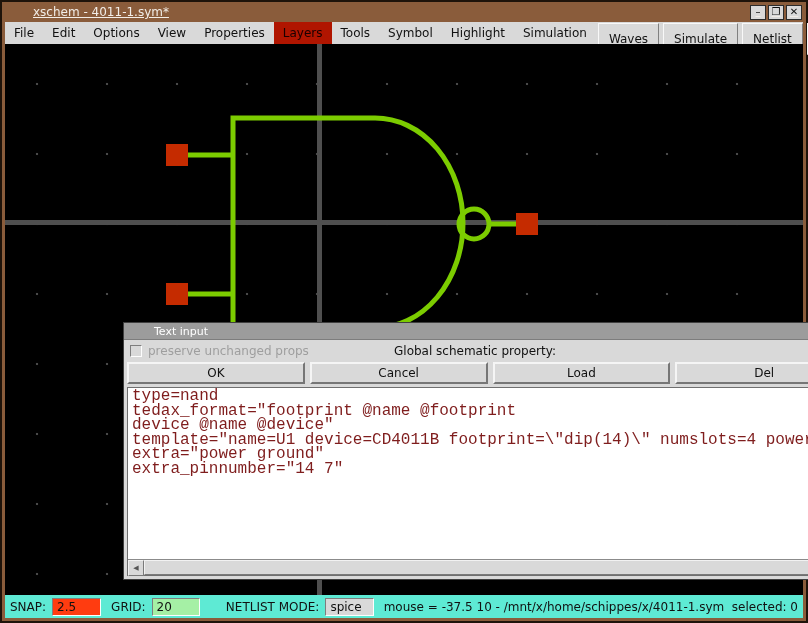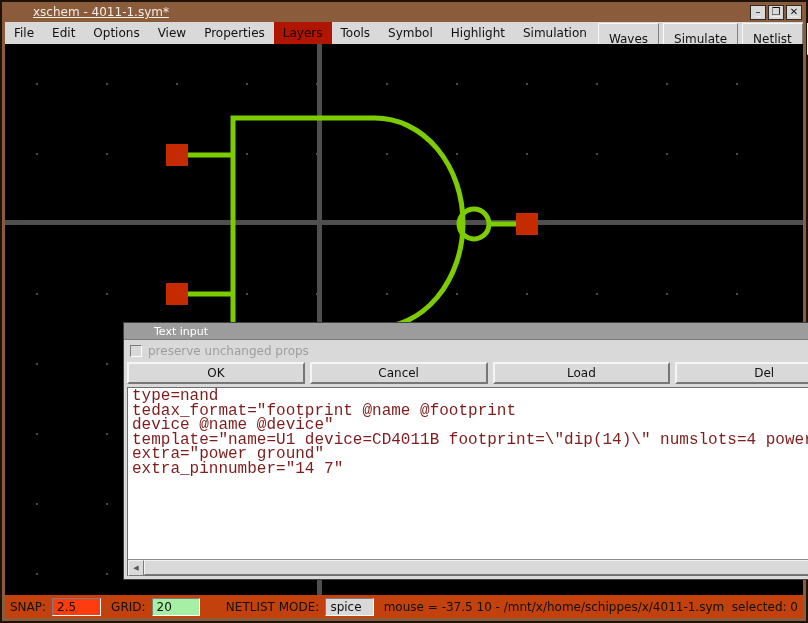--- a/index.html
+++ b/index.html
@@ -76,21 +76,21 @@
               font-size:7px; color:#555; }
   .sb-thumb-v { flex:1; margin:0; background:#d9d9d9;
               border:1px solid; border-color:#f2f2f2 #7a7a7a #7a7a7a #f2f2f2; }
   .sb-thumb-h { flex:1; background:#d9d9d9;
               border:1px solid; border-color:#f2f2f2 #7a7a7a #7a7a7a #f2f2f2; }
   .sb-corner { background:#d9d9d9; display:flex; align-items:center; justify-content:center;
                font-size:7px; color:#555;
                border-top:1px solid #8b8b8b; border-left:1px solid #8b8b8b; }
 
   
-  .statusbar { height:23px; background:#c2410c; display:flex; align-items:center;
+  .statusbar { height:23px; background:#5eead4; display:flex; align-items:center;
                font-size:12px; color:#111; padding:0 5px; flex:0 0 auto; gap:4px; }
   .status-entry { height:18px; display:flex; align-items:center; padding:0 4px;
                   border:1px solid; border-color:#7e7e7e #fdfdfd #fdfdfd #7e7e7e;
                   font-size:12px; color:#111; }
   .entry-snap { width:65px; background:var(--snap-red); }
   .entry-grid { width:64px; background:var(--grid-green); margin-right:14px; }
   .entry-netlist { width:64px; background:#d9d9d9; margin-right:6px; }
   .status-info { white-space:pre; }
   .sb-label { margin-right:2px; white-space:nowrap; }
   .entry-grid ~ .sb-label { margin-left:8px; }
@@ -152,20 +152,21 @@
       <span>Text input</span>
       <span class="win-controls">
         <span class="wc-btn">–</span>
         <span class="wc-btn">❐</span>
         <span class="wc-btn">✕</span>
       </span>
     </div>
     <div class="dlg-row1">
       <span class="checkbox"></span>
       <span class="chk-label">preserve unchanged props</span>
+      <span class="prop-label">Global schematic property:</span>
     </div>
     <div class="dlg-buttons" id="dialog-buttons">
         <span class="dlg-btn">OK</span>
         <span class="dlg-btn">Cancel</span>
         <span class="dlg-btn">Load</span>
         <span class="dlg-btn">Del</span>
       </div>
     <div class="dlg-textwrap">
       <div class="text-content" id="text-lines">
           <div class="code-line">type=nand</div>

